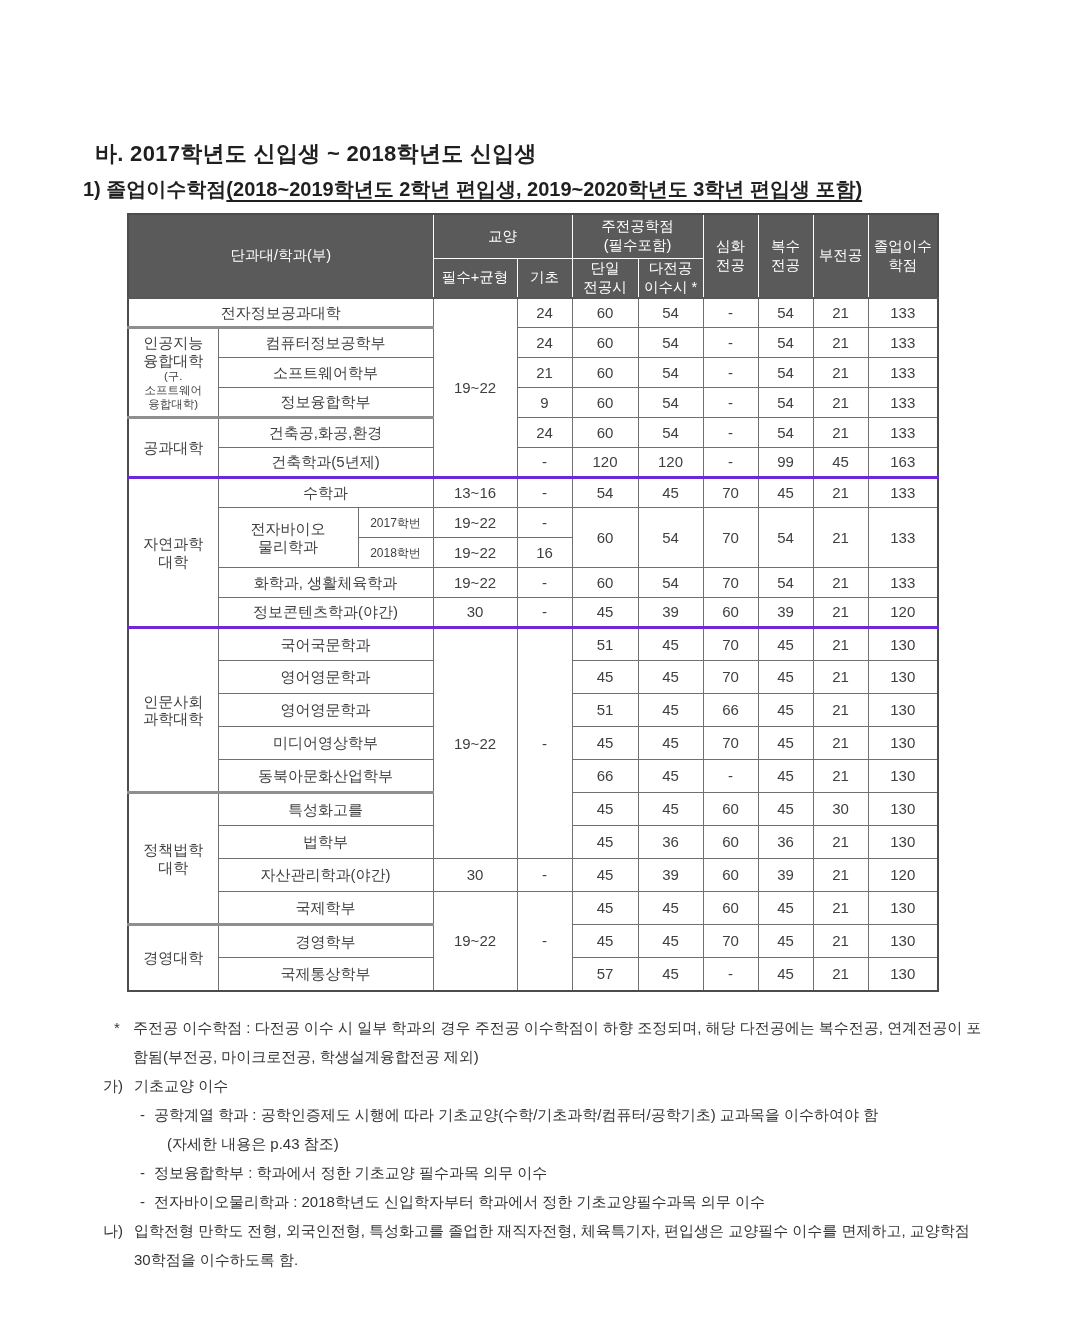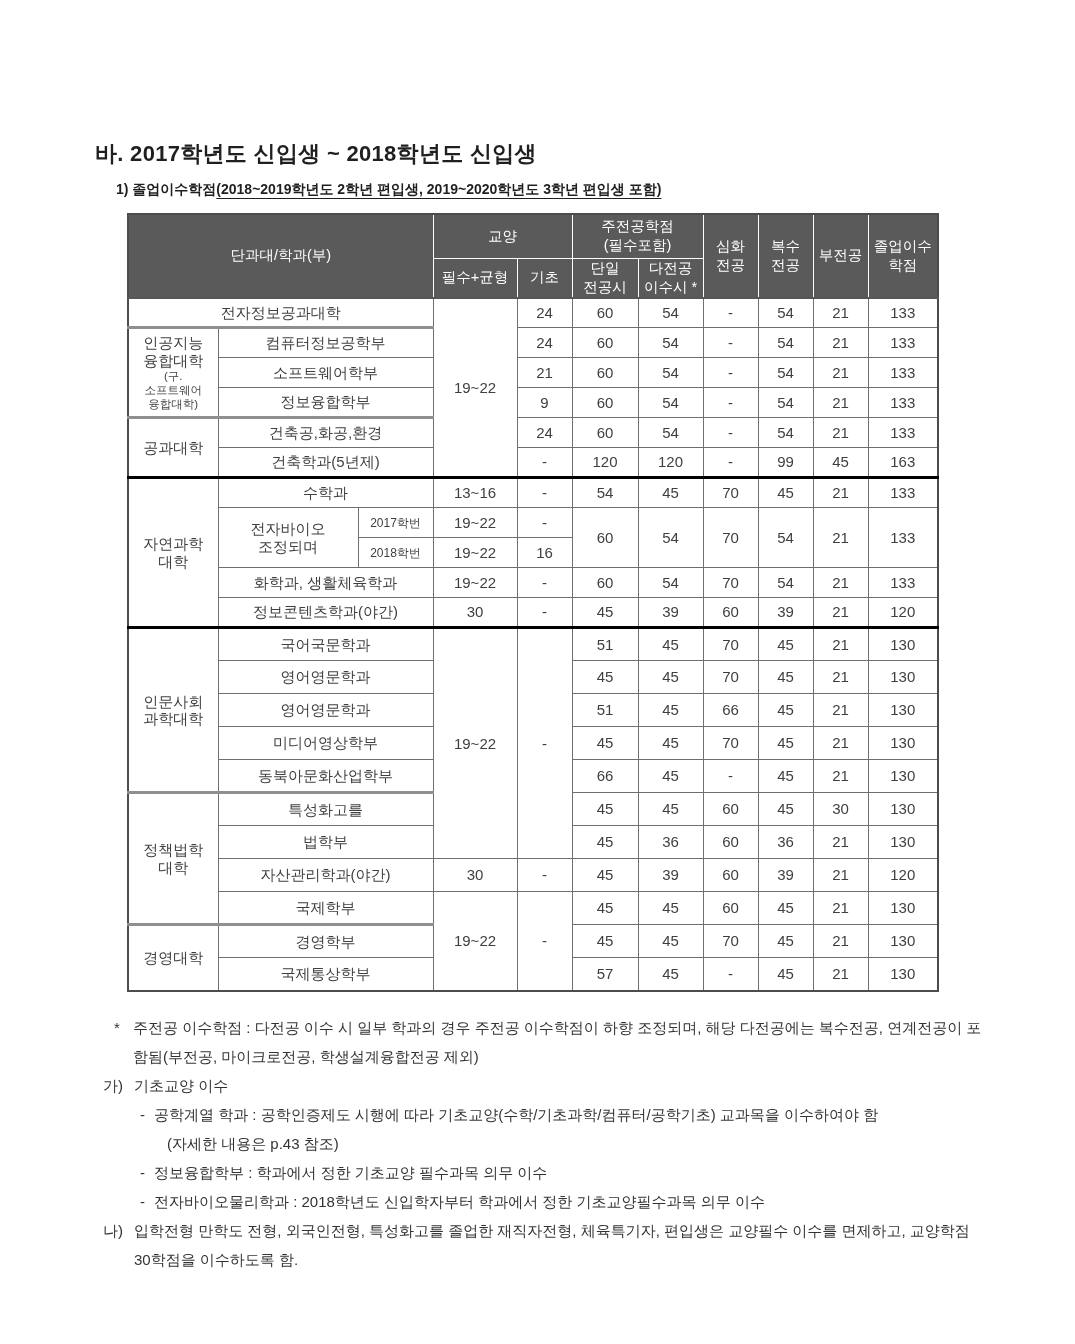--- a/index.html
+++ b/index.html
@@ -6,41 +6,41 @@
   .page{
     width:1056px;height:1344px;background:#ffffff;overflow:hidden;
     font-family:"Liberation Sans","DejaVu Sans",sans-serif;color:#3f3f3f;
     position:relative;
   }
   .doc-title{
     margin:0 0 0 95px;padding-top:140px;
     font-size:22px;line-height:27px;font-weight:bold;color:#1f1f1f;letter-spacing:.3px;
   }
   .doc-subtitle{
-    margin:12px 0 0 116px;
-    font-size:14px;line-height:20px;font-weight:bold;color:#1f1f1f;
+    margin:12px 0 0 83px;
+    font-size:20px;line-height:20px;font-weight:bold;color:#1f1f1f;
   }
   .doc-subtitle .u{text-decoration:underline;text-underline-offset:4px;}
 
   table.credits{
     border-collapse:collapse;table-layout:fixed;width:810px;
     margin:14px 0 0 127px;border:2px solid #4c4c4c;
   }
   table.credits th,table.credits td{padding:0 2px;text-align:center;vertical-align:middle;overflow:hidden;}
   thead th{
     background:#5a5a5a;color:#ffffff;border:1px solid #fdfdfd;
     font-weight:normal;font-size:14.5px;line-height:1.32;white-space:pre-line;
   }
   thead tr.h1{height:44px;}
   thead tr.h2{height:38px;}
   tbody td{border:1px solid #6f6f6f;font-size:15px;line-height:1.18;color:#3f3f3f;}
   tbody tr{height:30px;}
   tbody tr.tall{height:33px;}
   tbody tr:first-child td{border-top:2px solid #575757;margin-left:40px;}
-  tr.g td{border-top:3px solid #000000;}
+  tr.g td{border-top:3px solid #6d28d9;}
   tr.gl td.college,tr.gl td.dept{border-top:3px solid #8f8f8f;}
   td .main{display:block;white-space:pre-line;}
   td .sub{display:block;white-space:pre-line;font-size:11.5px;line-height:1.2;margin-top:1px;}
   td.hak{font-size:12px;}
 
   .footnotes{margin:21px 0 0 100px;width:884px;color:#333333;}
   .fn{display:flex;font-size:15px;line-height:29px;}
   .fn .m{flex:0 0 auto;}
   .fn .t{flex:1 1 auto;}
   .fn.lvl0{padding-left:3px;}  .fn.lvl0 .m{width:31px;}
@@ -293,21 +293,21 @@
           <td class="num">
             <span class="main">21</span>
           </td>
           <td class="num">
             <span class="main">133</span>
           </td>
         </tr>
         <tr>
           <td class="dept" rowspan="2">
             <span class="main">전자바이오
-조정되며</span>
+물리학과</span>
           </td>
           <td class="hak">
             <span class="main">2017학번</span>
           </td>
           <td class="num">
             <span class="main">19~22</span>
           </td>
           <td class="num">
             <span class="main">-</span>
           </td>

